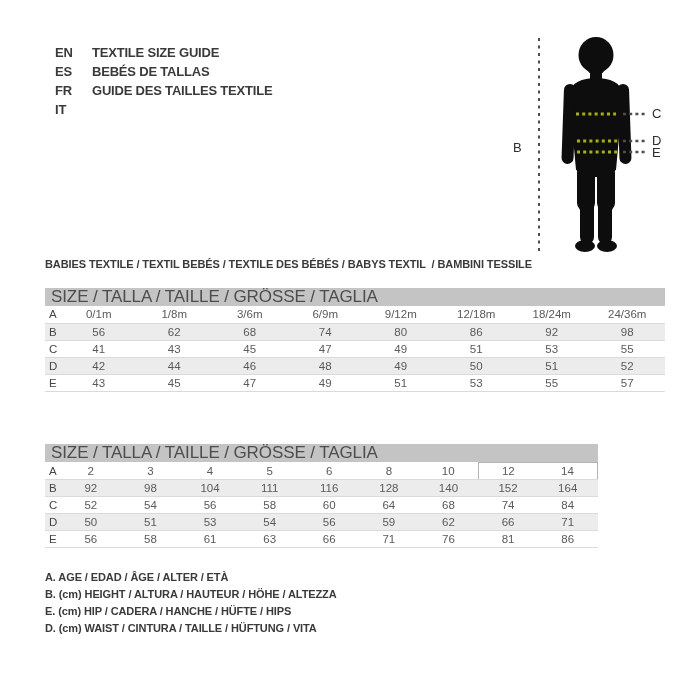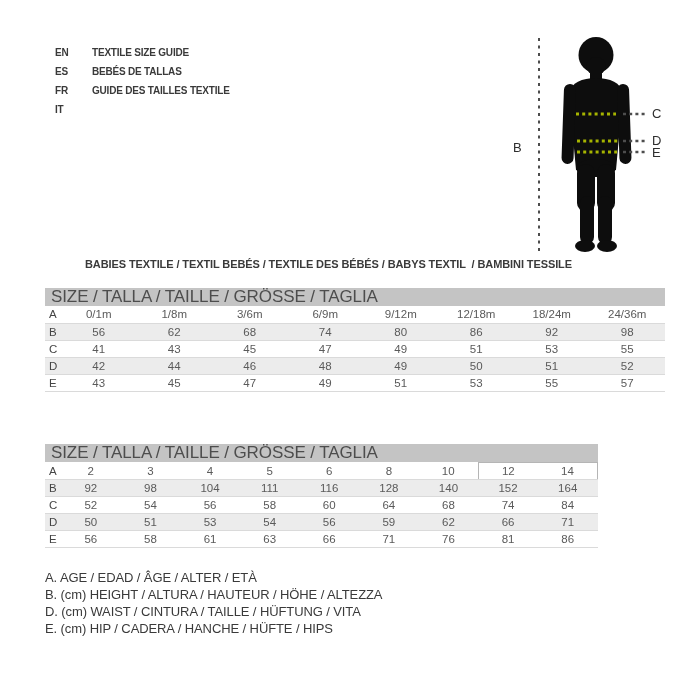--- a/index.html
+++ b/index.html
@@ -4,52 +4,52 @@
 <style>
   * { margin:0; padding:0; box-sizing:border-box; }
   body { background:#fff; }
   .canvas {
     position:relative; width:700px; height:700px; background:#ffffff;
     font-family:"Liberation Sans", sans-serif; color:#4a4a4a; overflow:hidden;
   }
 
   
   .langs { position:absolute; left:55px; top:43px; }
-  .lang-row { display:flex; font-weight:700; font-size:10px; line-height:19px; color:#3a3a3a; letter-spacing:-0.2px; }
+  .lang-row { display:flex; font-weight:700; font-size:13px; line-height:19px; color:#3a3a3a; letter-spacing:-0.2px; }
   .lang-code { width:37px; }
 
   
   .figure { position:absolute; left:505px; top:28px; width:175px; height:230px; }
   .figure svg { position:absolute; left:0; top:0; }
   .fig-label { position:absolute; font-size:13px; color:#2e2e2e; line-height:13px; }
   .fig-label-b { left:8px; top:113px; }
   .fig-label-c { left:147px; top:79px; }
   .fig-label-d { left:147px; top:106px; }
   .fig-label-e { left:147px; top:118px; }
 
   
   .section-title { position:absolute; left:45px; font-size:11px; font-weight:700; color:#3a3a3a; letter-spacing:-0.1px; white-space:pre; }
-  .title-babies { top:258px;margin-left:40px; }
+  .title-babies { top:258px; }
   .title-children { top:420px; }
 
   
   .sizetable { position:absolute; left:45px; }
   .table-babies { top:288px; width:620px; }
   .table-children { top:444px; width:553px; }
   .tbar { height:18px; background:#c4c4c4; color:#4d4d4d; font-size:17px; line-height:18px; padding-left:6px; letter-spacing:-0.1px; }
   table { width:100%; border-collapse:collapse; table-layout:fixed; font-size:11.5px; color:#5a5a5a; }
   td { height:17px; text-align:center; border-bottom:1px solid #dadada; padding:0; font-weight:400; }
   td.rowlabel { width:16px; text-align:left; padding-left:4px; color:#454545; }
   tr.shaded { background:#ececec; }
   td.hl { border-top:1px solid #b5b5b5; }
   td.hl-first { border-left:1px solid #b5b5b5; }
   td.hl-last { border-right:1px solid #b5b5b5; }
 
   
-  .legend { position:absolute; left:45px; top:569px; font-size:13px; font-weight:400; color:#3a3a3a; letter-spacing:-0.1px; }
+  .legend { position:absolute; left:45px; top:569px; font-size:11px; font-weight:700; color:#3a3a3a; letter-spacing:-0.1px; }
   .legend-item { line-height:17px; }
 </style>
 </head>
 <body>
 
 <div class="canvas">
 
   <div class="langs">
     <div class="lang-row">
       <span class="lang-code">EN</span>
@@ -229,17 +229,17 @@
             <td>81</td>
             <td>86</td>
           </tr>
         </tbody>
     </table>
   </div>
 
   <div class="legend">
     <div class="legend-item">A. AGE / EDAD / ÂGE / ALTER / ETÀ</div>
     <div class="legend-item">B. (cm) HEIGHT / ALTURA / HAUTEUR / HÖHE / ALTEZZA</div>
+    <div class="legend-item">E. (cm) HIP / CADERA / HANCHE / HÜFTE / HIPS</div>
     <div class="legend-item">D. (cm) WAIST / CINTURA / TAILLE / HÜFTUNG / VITA</div>
-    <div class="legend-item">E. (cm) HIP / CADERA / HANCHE / HÜFTE / HIPS</div>
   </div>
 
 </div>
 
 </body></html>

